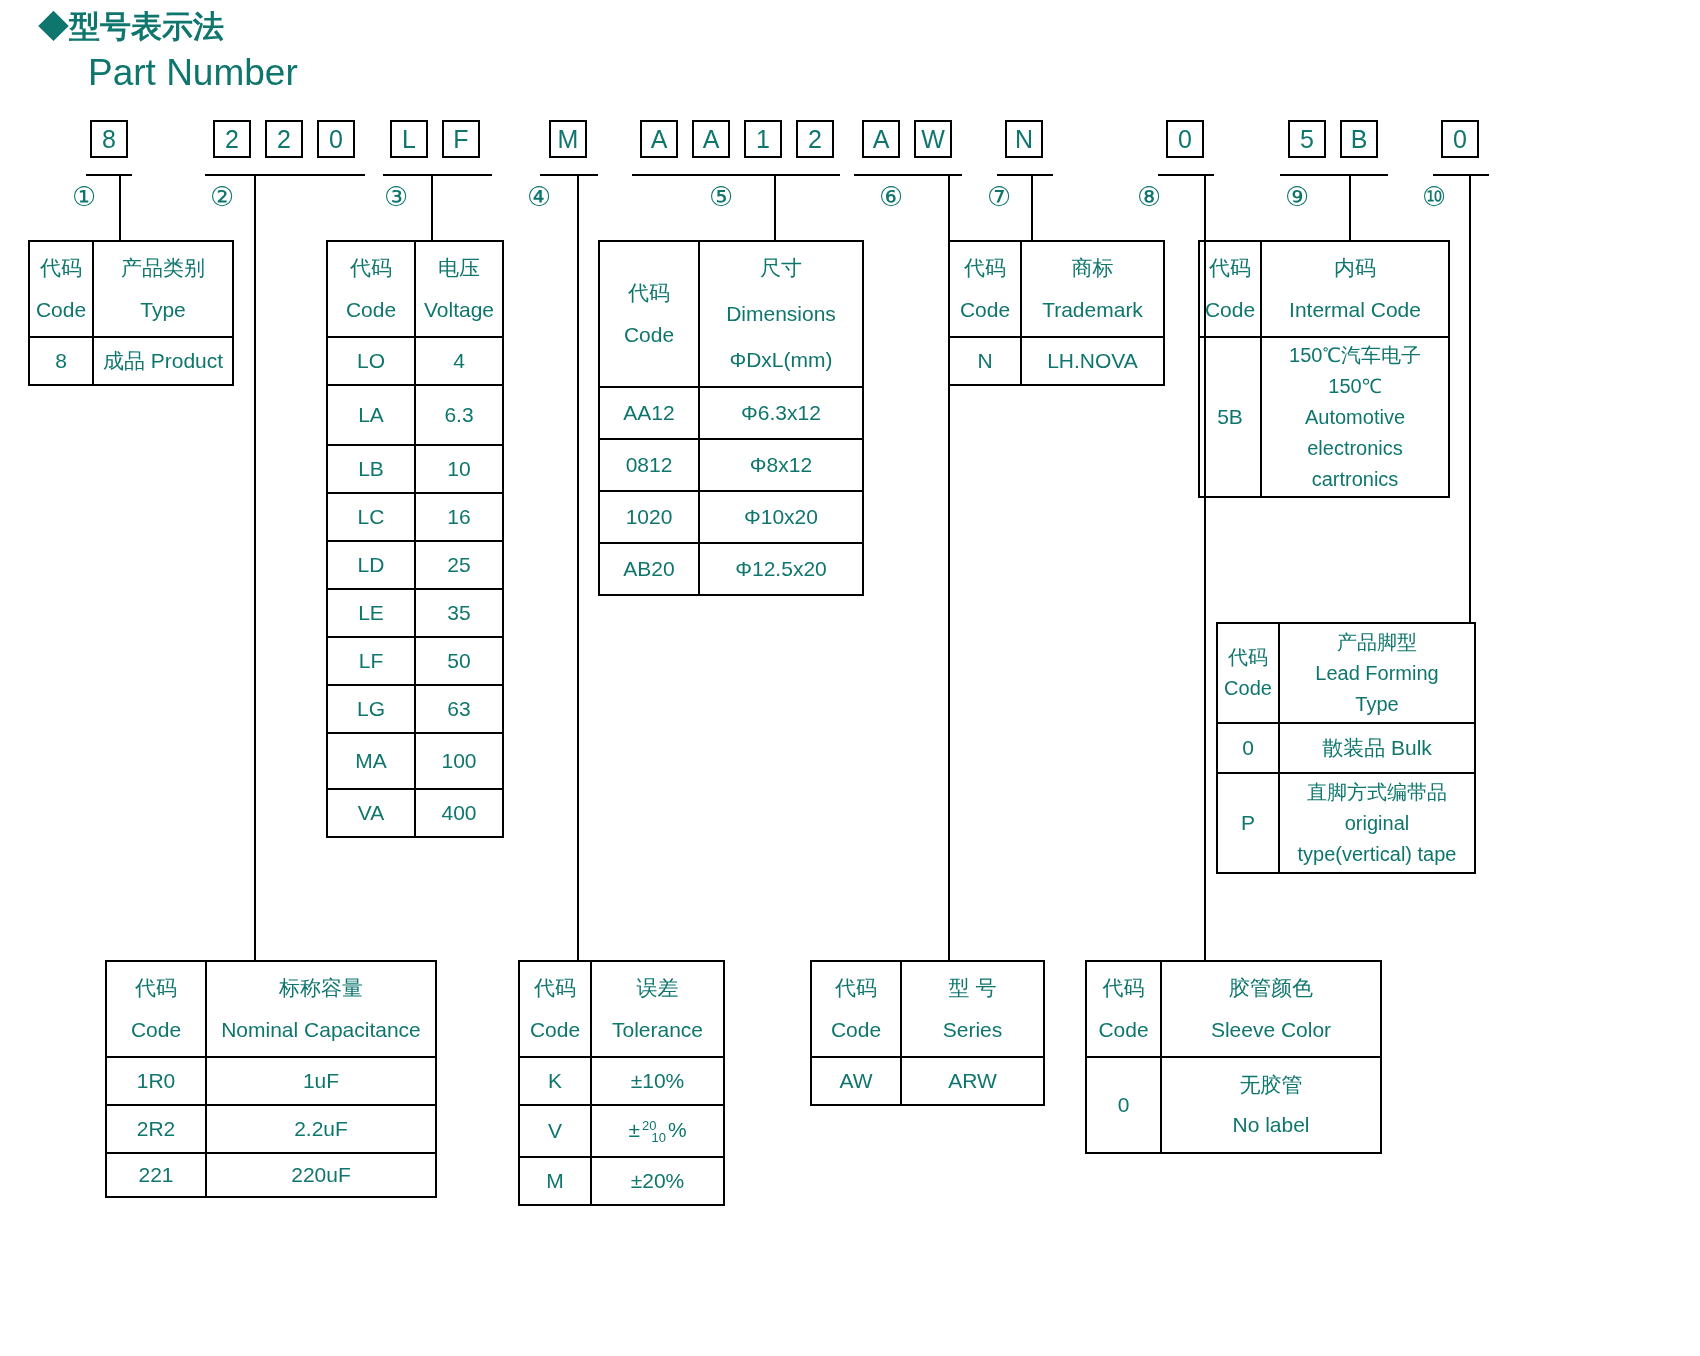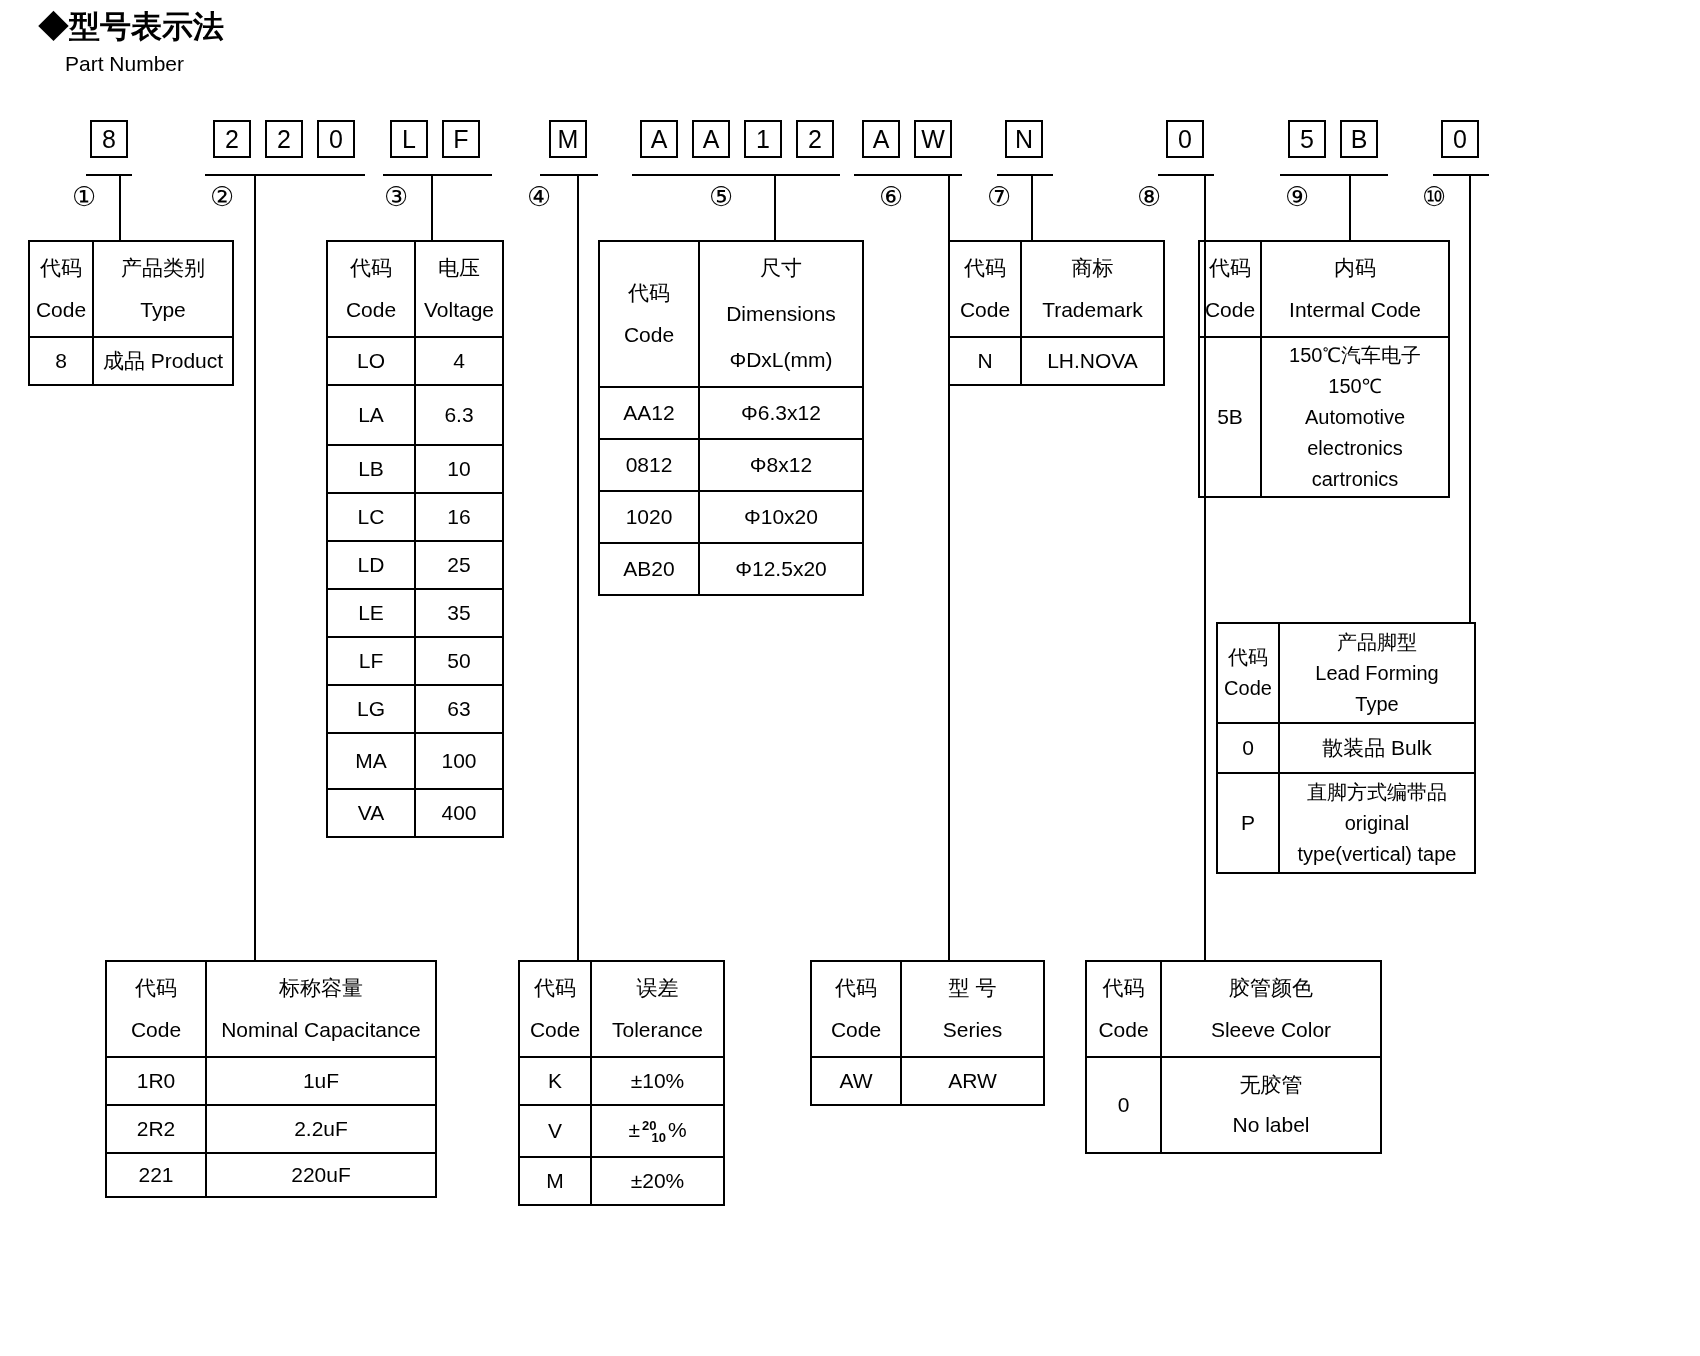--- a/index.html
+++ b/index.html
@@ -1,34 +1,34 @@
 <!DOCTYPE html>
 <html><head>
 <meta charset="utf-8">
 <style>
   html,body{margin:0;padding:0;background:#fff;}
-  .page{position:relative;width:1700px;height:1356px;background:#fff;color:#000000;
+  .page{position:relative;width:1700px;height:1356px;background:#fff;color:#0f766e;
         font-family:"Liberation Sans", sans-serif;overflow:hidden;}
   .title-zh{position:absolute;left:38px;top:6px;font-size:31px;font-weight:600;}
-  .title-en{position:absolute;left:65px;top:52px;font-size:21px;}
+  .title-en{position:absolute;left:88px;top:52px;font-size:37px;}
   .grp{position:absolute;top:120px;display:flex;gap:14px;}
   .cbox{width:34px;height:34px;border:2px solid #000;display:flex;align-items:center;
         justify-content:center;font-size:25px;}
   .uline{position:absolute;height:2px;background:#000;}
   .vline{position:absolute;width:2px;background:#000;}
   .circ{position:absolute;font-size:27px;line-height:27px;}
   table.tbl{position:absolute;border-collapse:collapse;table-layout:fixed;}
   table.tbl td{border:2px solid #000;text-align:center;vertical-align:middle;
                font-size:21px;padding:0;font-weight:normal;}
   .hl{line-height:42px;}
   .hl3{line-height:46px;}
   .ml{line-height:31px;font-size:20px;}
   .ml2{line-height:40px;}
   .stack{display:inline-flex;flex-direction:column;font-size:13px;line-height:12px;
-         vertical-align:middle;margin:0 2px;width:24px;font-weight:bold;}
+         vertical-align:middle;margin:0 2px;width:24px;}
   .stack span:first-child{text-align:left;}
   .stack span:last-child{text-align:right;}
 </style>
 </head>
 <body>
 
 <div class="page">
 
   <div class="title-zh">◆型号表示法</div>
   <div class="title-en">Part Number</div>

